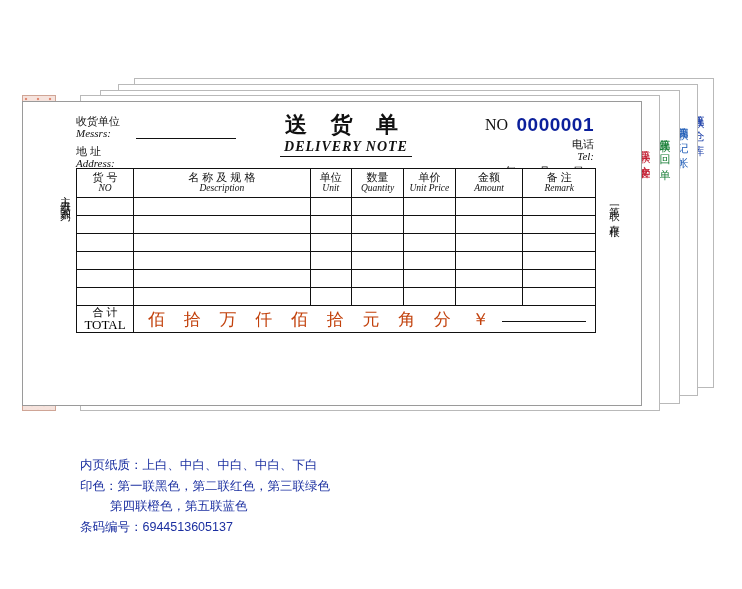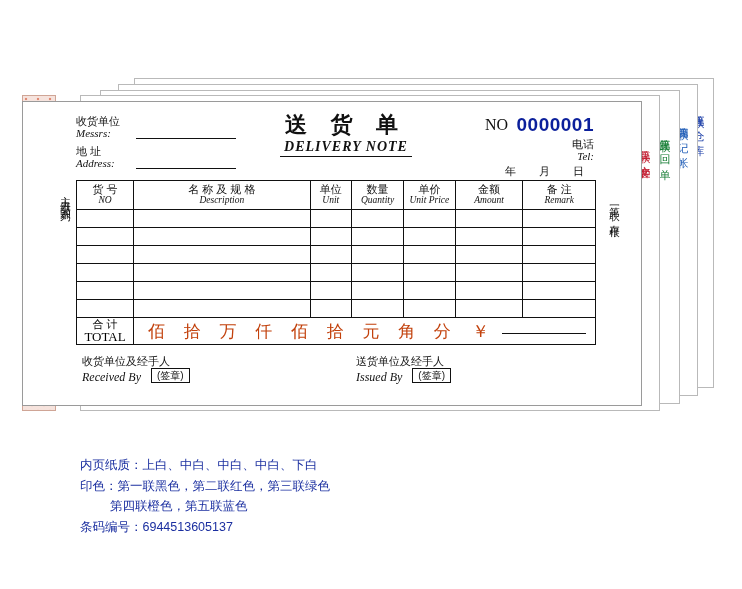--- a/index.html
+++ b/index.html
@@ -229,21 +229,21 @@
     height: 0;
   }
   .rule-1 { left: 60px; width: 100px; top: 26px; }
   .rule-2 { left: 60px; width: 100px; top: 56px; }
 
   
   table.goods {
     position: absolute;
     left: 44px;
     right: 36px;
-    top: 70px;
+    top: 58px;
     border-collapse: collapse;
     table-layout: fixed;
     width: calc(100% - 80px);
     background: #fff;
   }
   table.goods th, table.goods td {
     border: 1px solid #111;
     padding: 0;
     margin: 0;
   }
@@ -499,30 +499,20 @@
                 <span class="en">TOTAL</span>
               </div>
             </td>
             <td colspan="6">
               <span class="total-units">佰 拾 万 仟 佰 拾 元 角 分</span><span class="total-units yen">￥</span><span class="total-blank"></span>
             </td>
           </tr>
         </tbody>
       </table>
 
-      <div class="footer">
-        <div class="sig sig-left">
-          <span class="cn">收货单位及经手人</span>
-          <span class="en">Received By</span><span class="stamp">(签章)</span>
-        </div>
-        <div class="sig sig-right">
-          <span class="cn">送货单位及经手人</span>
-          <span class="en">Issued By</span><span class="stamp">(签章)</span>
-        </div>
-      </div>
 
     </div>
   </div>
 </div>
 
 <div class="spec" style="color: rgb(27, 47, 160);">
   <div>内页纸质：上白、中白、中白、中白、下白</div>
   <div>印色：第一联黑色，第二联红色，第三联绿色</div>
   <div class="indent">第四联橙色，第五联蓝色</div>
   <div>条码编号：6944513605137</div>

